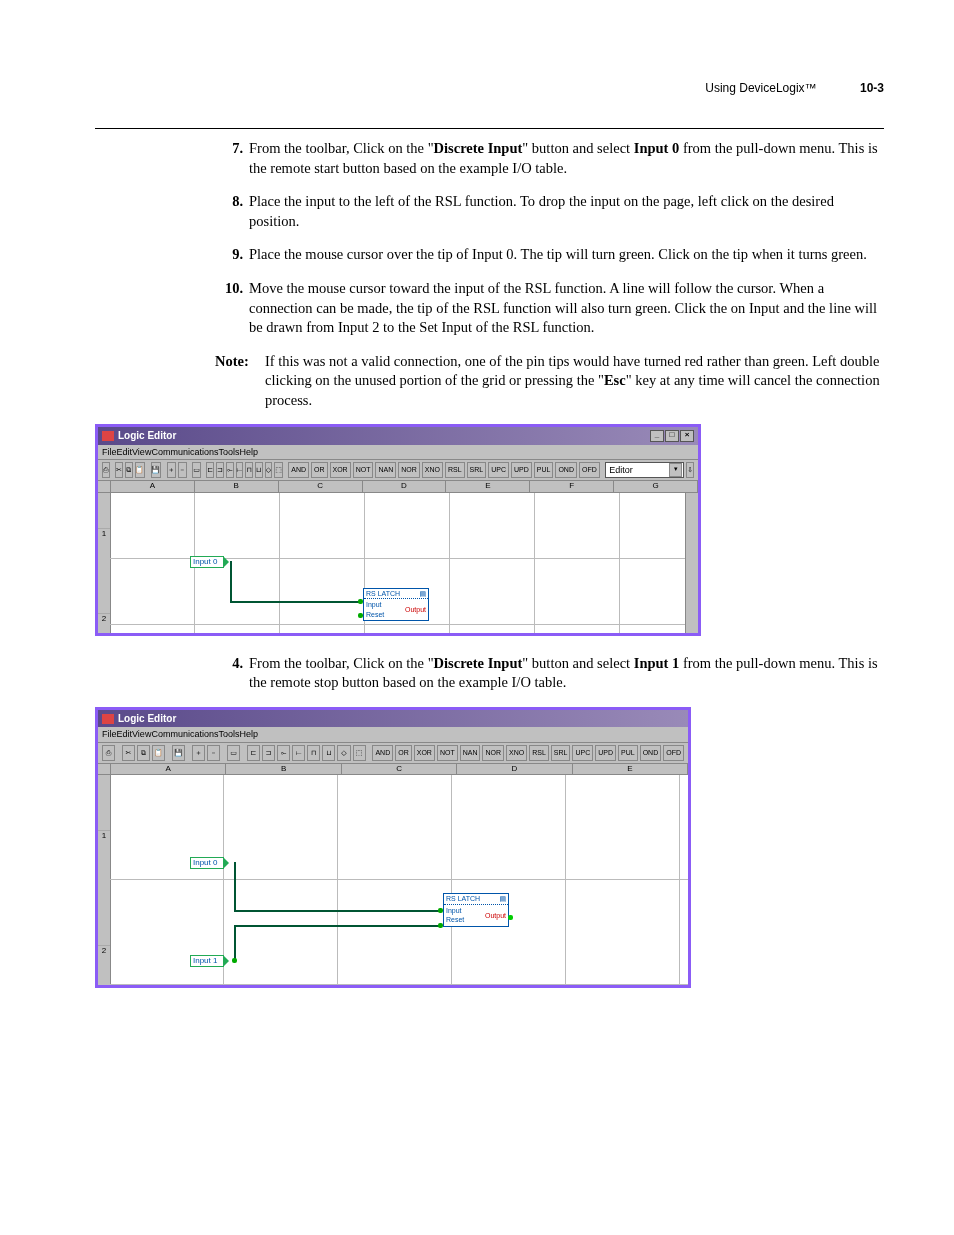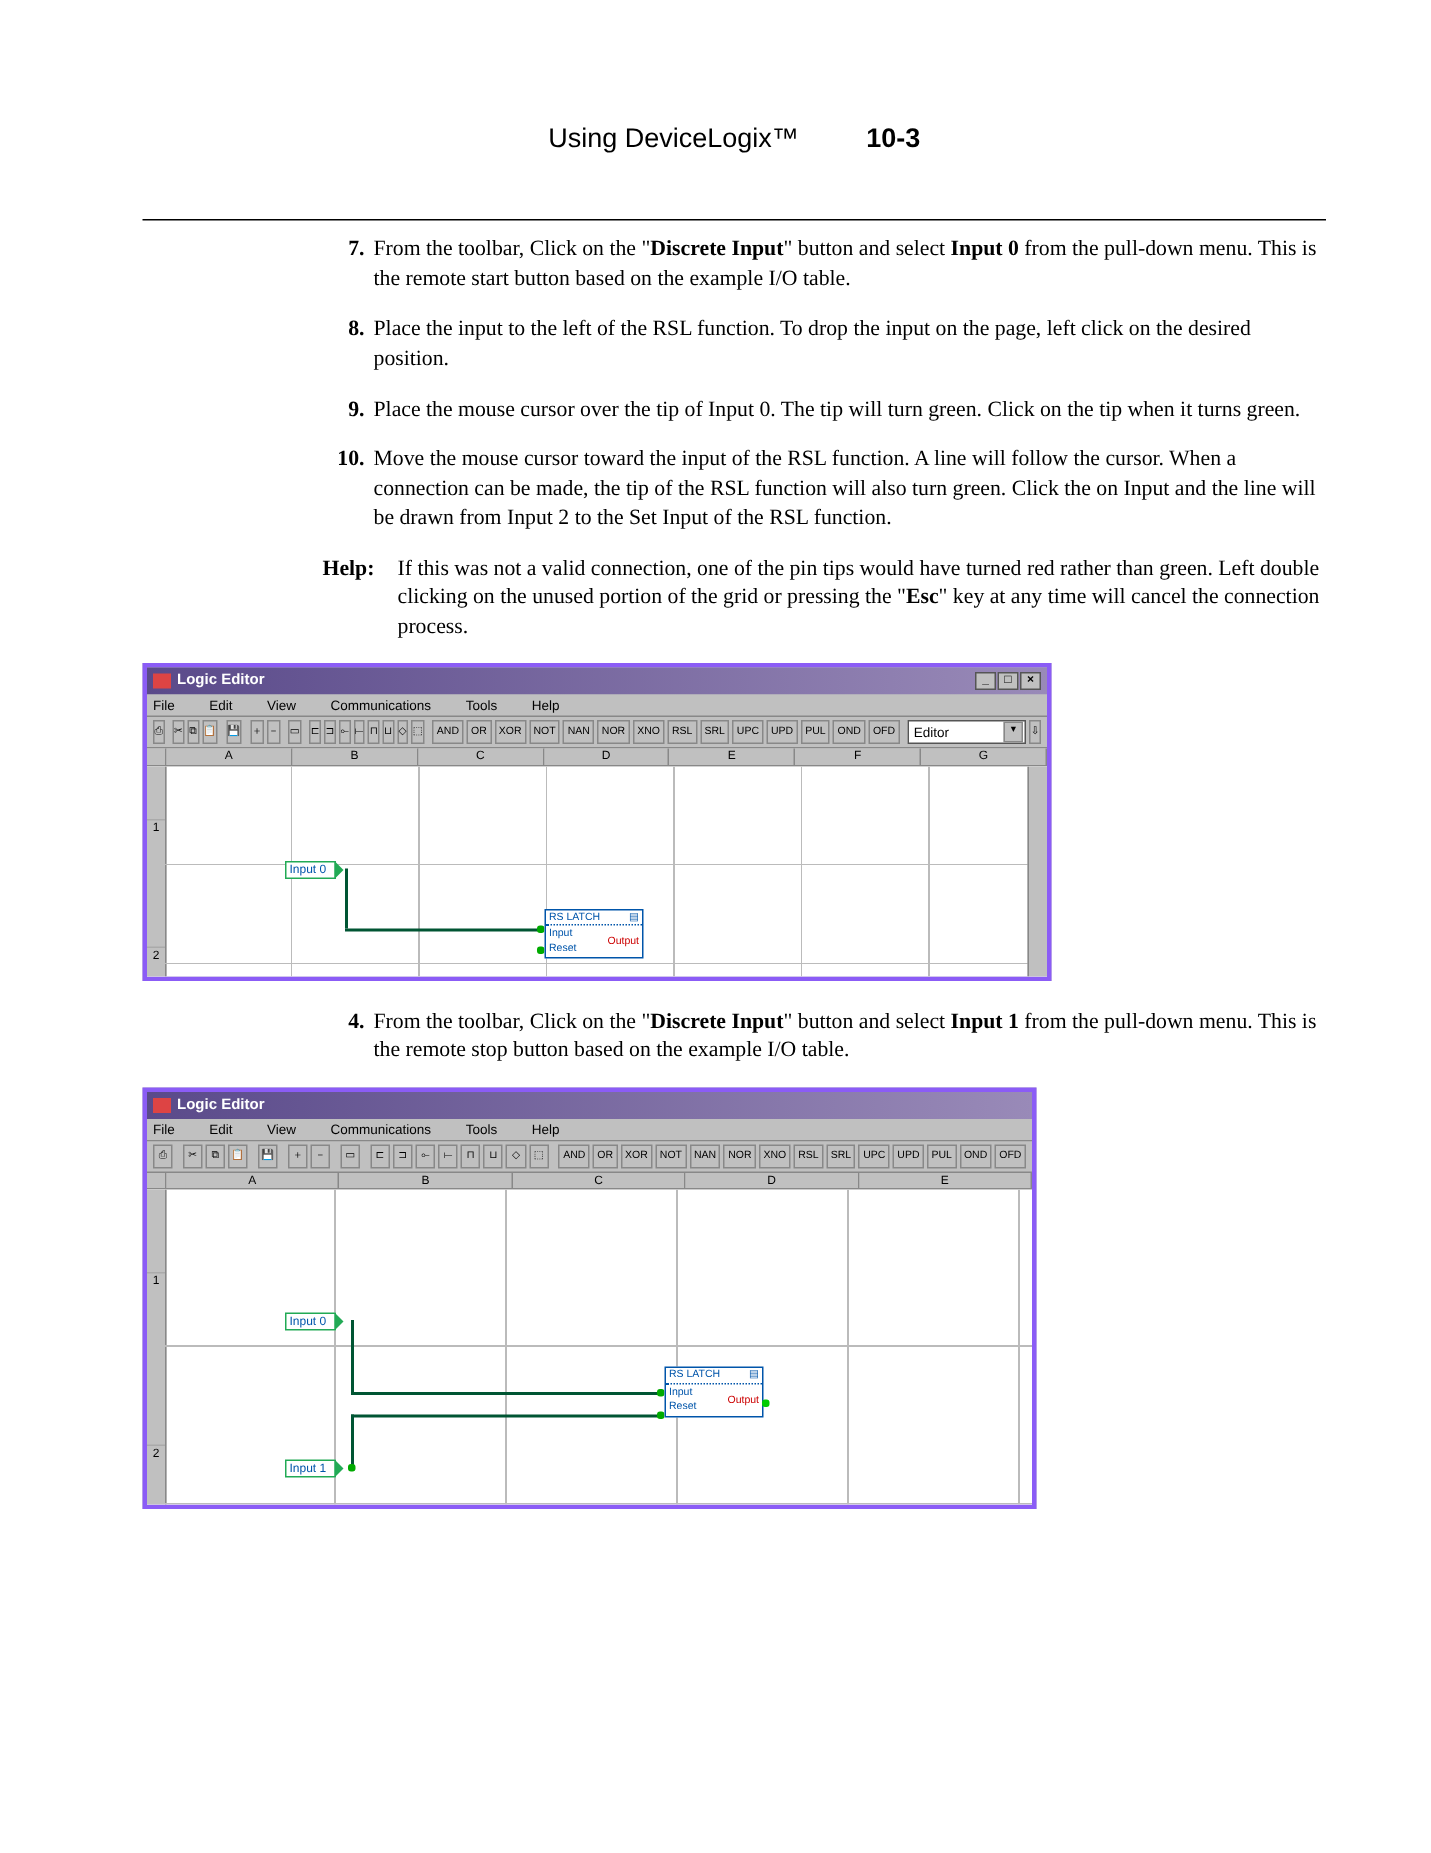--- a/index.html
+++ b/index.html
@@ -14,24 +14,24 @@
   }
   .page {
     padding: 80px 70px 60px 95px;
     position: relative;
   }
   .header-line {
     border-top: 1px solid #000;
     margin-bottom: 10px;
   }
   .running-head {
-    text-align: center;
+    text-align: right;
     font-family: Arial, Helvetica, sans-serif;
-    font-size: 18px;
-    margin-bottom: 42px;
+    font-size: 12px;
+    margin-bottom: 32px;
   }
   .running-head .pageno { font-weight: bold; margin-left: 40px; }
   .content-col {
     margin-left: 120px;
   }
   ol.steps {
     list-style: none;
     padding: 0;
     margin: 0;
   }
@@ -87,21 +87,21 @@
   .editor .titlebar .winbtns { display: flex; gap: 1px; }
   .editor .titlebar .winbtn {
     width: 12px; height: 10px; background: #c0c0c0; border: 1px solid #555;
     font-size: 8px; text-align: center; line-height: 8px; color: #000;
   }
   .editor .menubar {
     background: #c0c0c0;
     padding: 1px 4px;
     font-size: 9px;
     display: flex;
-    gap: 23px;
+    gap: 0;
     border-bottom: 1px solid #888;
   }
   .editor .toolbar {
     background: #c0c0c0;
     padding: 2px 4px;
     display: flex;
     gap: 2px;
     align-items: center;
     border-bottom: 1px solid #888;
     flex-wrap: nowrap;
@@ -263,21 +263,21 @@
         <span class="num">9.</span>
         <span class="txt">Place the mouse cursor over the tip of Input 0. The tip will turn green. Click on the tip when it turns green.</span>
       </li>
       <li>
         <span class="num">10.</span>
         <span class="txt">Move the mouse cursor toward the input of the RSL function. A line will follow the cursor. When a connection can be made, the tip of the RSL function will also turn green. Click the on Input and the line will be drawn from Input 2 to the Set Input of the RSL function.</span>
       </li>
     </ol>
 
     <div class="note-row">
-      <span class="note-lbl">Help:</span>
+      <span class="note-lbl">Note:</span>
       <span class="note-txt">
         <span>If this was not a valid connection, one of the pin tips would have turned red rather than green. Left double clicking on the unused portion of the grid or pressing the "</span><span class="bold">Esc</span><span>" key at any time will cancel the connection process.</span>
       </span>
     </div>
   </div>
 
   <div class="editor" style="width:600px; margin-left:0;">
     <div class="titlebar">
       <span class="ticon"></span>
       <span>Logic Editor</span>

